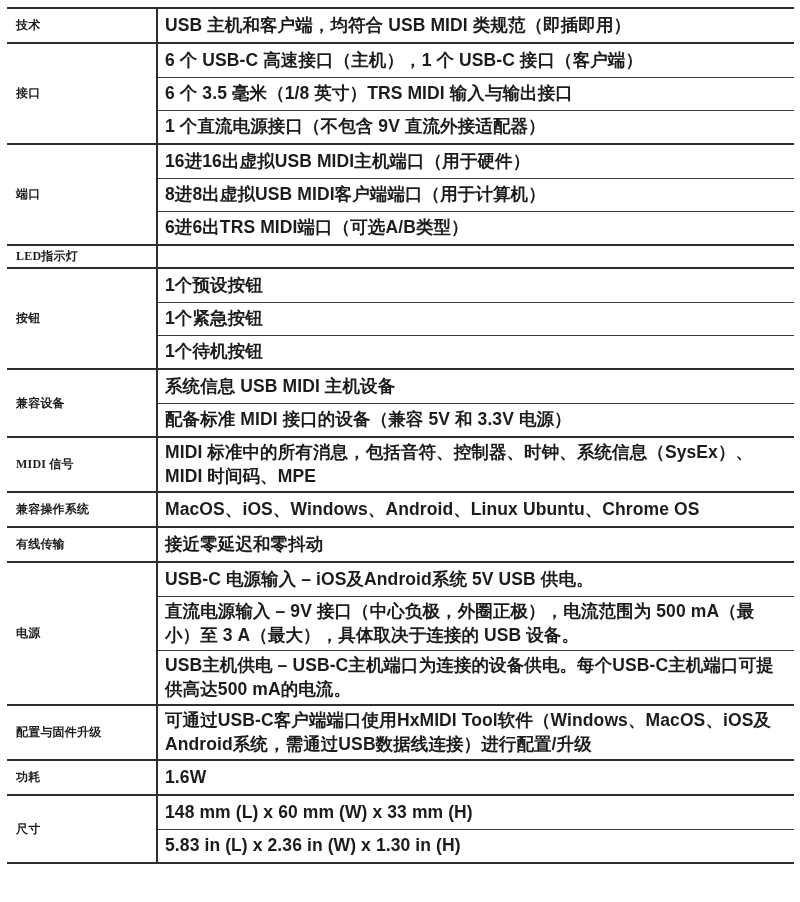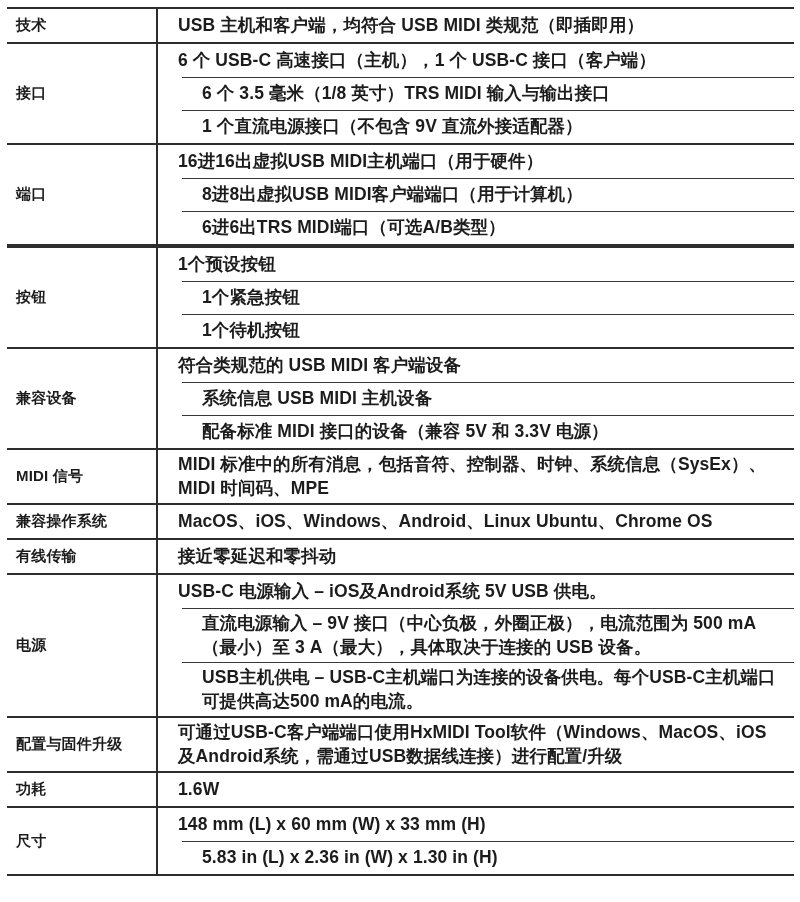--- a/index.html
+++ b/index.html
@@ -28,45 +28,45 @@
     border-top: 2px solid #2d2d2d;
   }
   .label-cell {
     flex: 0 0 151px;
     width: 151px;
     box-sizing: border-box;
     border-right: 2px solid #2d2d2d;
     display: flex;
     align-items: center;
     padding: 2px 13px 2px 9px;
-    font-size: 15px;
+    font-size: 12px;
     font-weight: 600;
     letter-spacing: 0.2px;
+    font-family: Liberation Serif, serif;
   }
   .value-col {
     flex: 1 1 auto;
     display: flex;
     flex-direction: column;
     min-width: 0;
   }
   .value-row {
     display: flex;
     align-items: center;
     flex: 1 1 auto;
     min-height: 33px;
     box-sizing: border-box;
-    padding: 3px 10px 3px 20px;
+    padding: 3px 10px 3px 7px;
     font-size: 17.5px;
     font-weight: 600;
     line-height: 23.5px;
     letter-spacing: 0.1px;
   }
   .value-row + .value-row {
     border-top: 1.5px solid #383838;
-    margin-left: 24px;
   }
 </style>
 </head>
 <body>
 
 <div class="page">
   <div class="spec-table">
 
     <div class="section">
       <div class="label-cell">技术</div>
@@ -87,35 +87,35 @@
     <div class="section">
       <div class="label-cell">端口</div>
       <div class="value-col">
         <div class="value-row">16进16出虚拟USB MIDI主机端口（用于硬件）</div>
         <div class="value-row">8进8出虚拟USB MIDI客户端端口（用于计算机）</div>
         <div class="value-row">6进6出TRS MIDI端口（可选A/B类型）</div>
       </div>
     </div>
 
     <div class="section">
+      <div class="label-cell">LED指示灯</div>
     </div>
 
     <div class="section">
       <div class="label-cell">按钮</div>
       <div class="value-col">
         <div class="value-row">1个预设按钮</div>
         <div class="value-row">1个紧急按钮</div>
         <div class="value-row">1个待机按钮</div>
       </div>
     </div>
 
     <div class="section">
       <div class="label-cell">兼容设备</div>
       <div class="value-col">
-        <div class="value-row">符合类规范的 USB MIDI 客户端设备</div>
         <div class="value-row">系统信息 USB MIDI 主机设备</div>
         <div class="value-row">配备标准 MIDI 接口的设备（兼容 5V 和 3.3V 电源）</div>
       </div>
     </div>
 
     <div class="section">
       <div class="label-cell">MIDI 信号</div>
       <div class="value-col">
         <div class="value-row">MIDI 标准中的所有消息，包括音符、控制器、时钟、系统信息（SysEx）、MIDI 时间码、MPE</div>
       </div>

